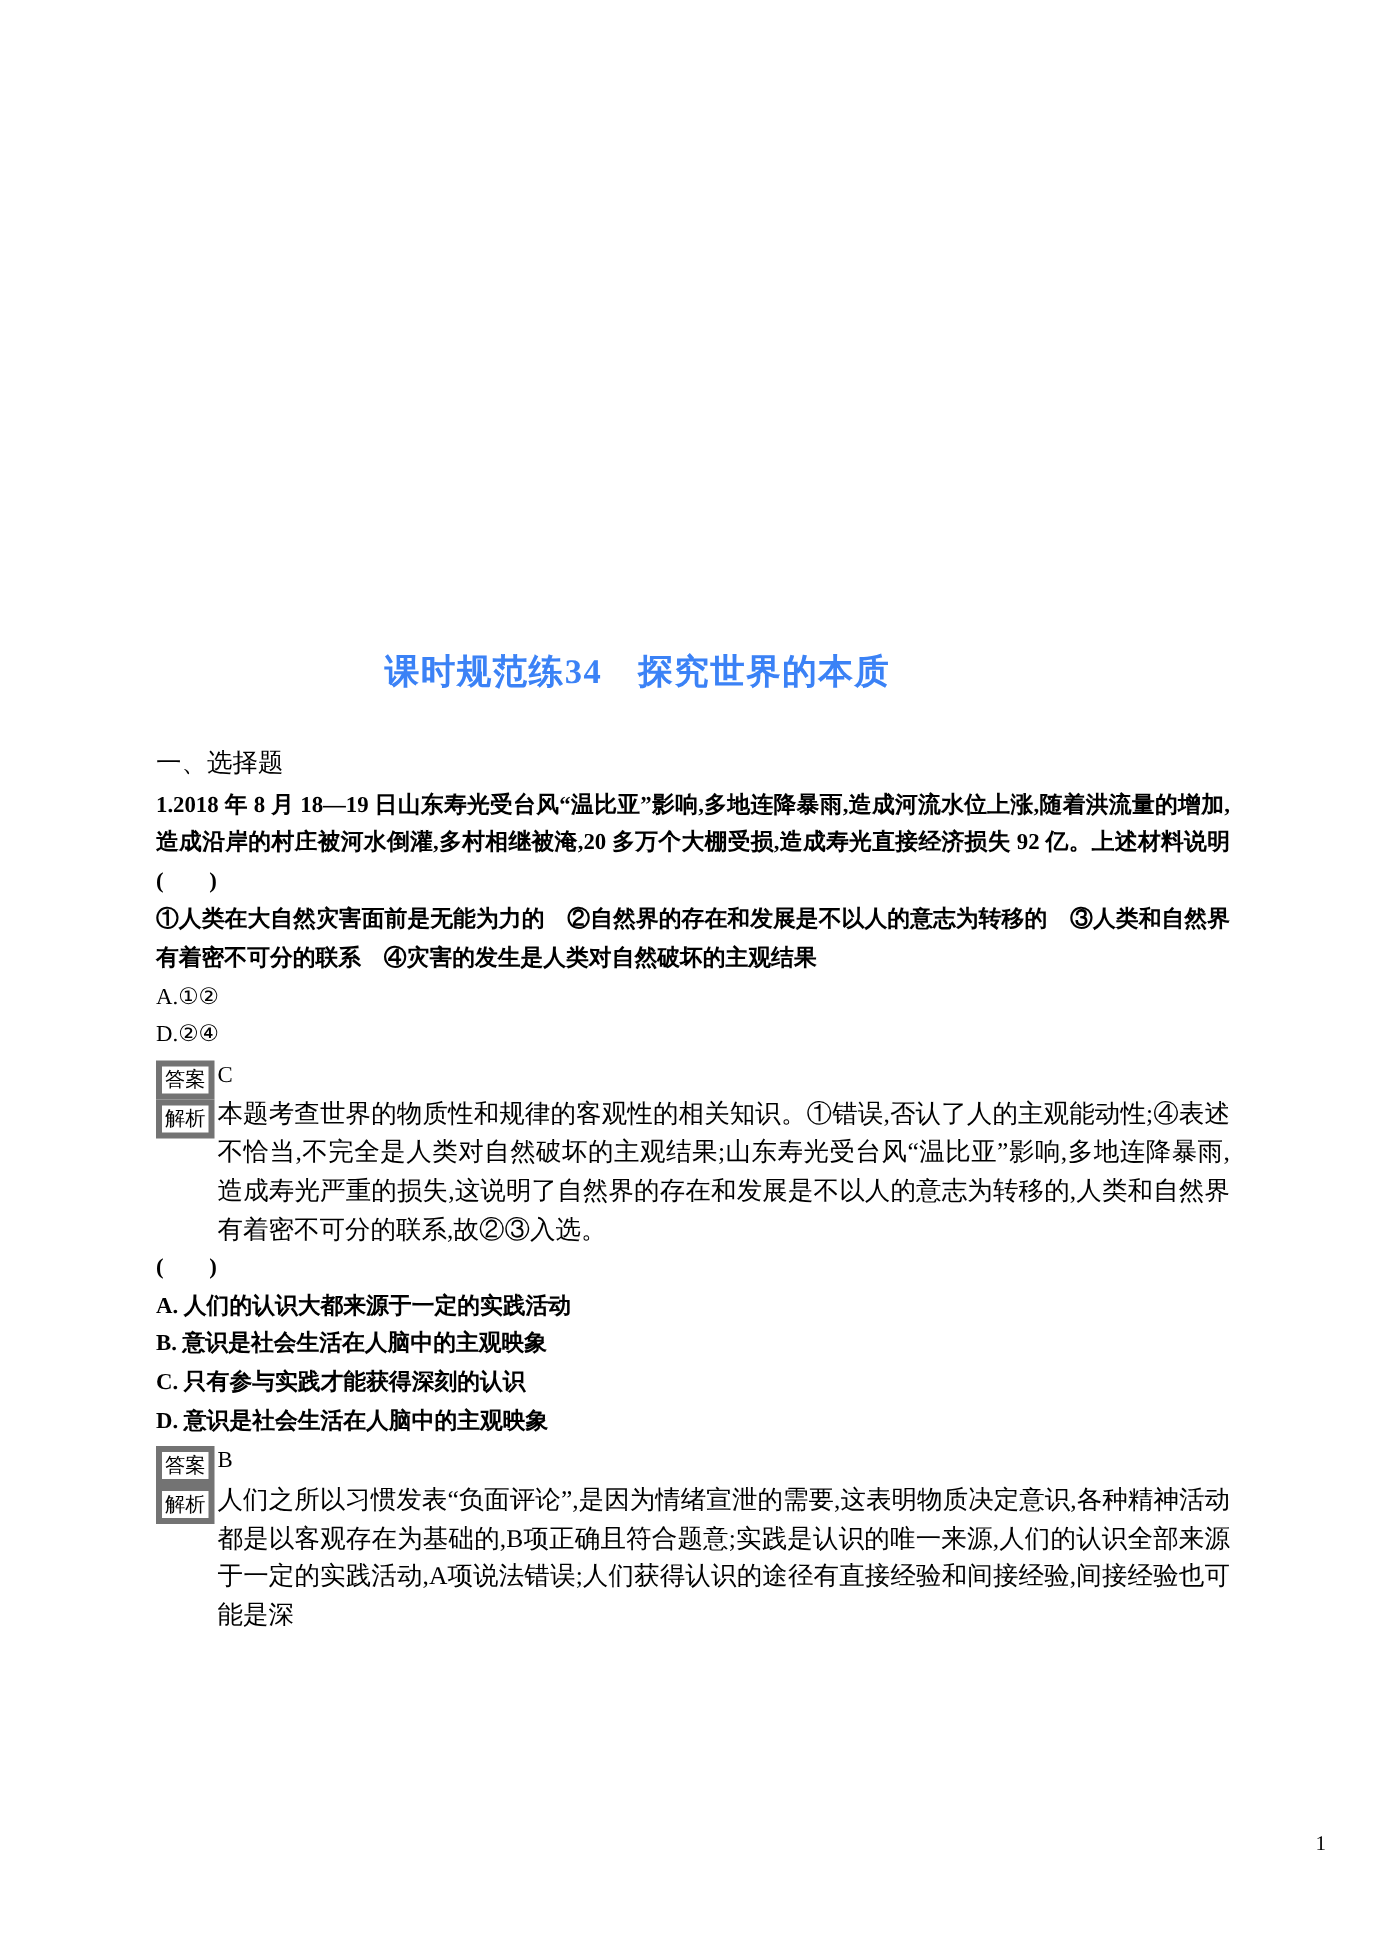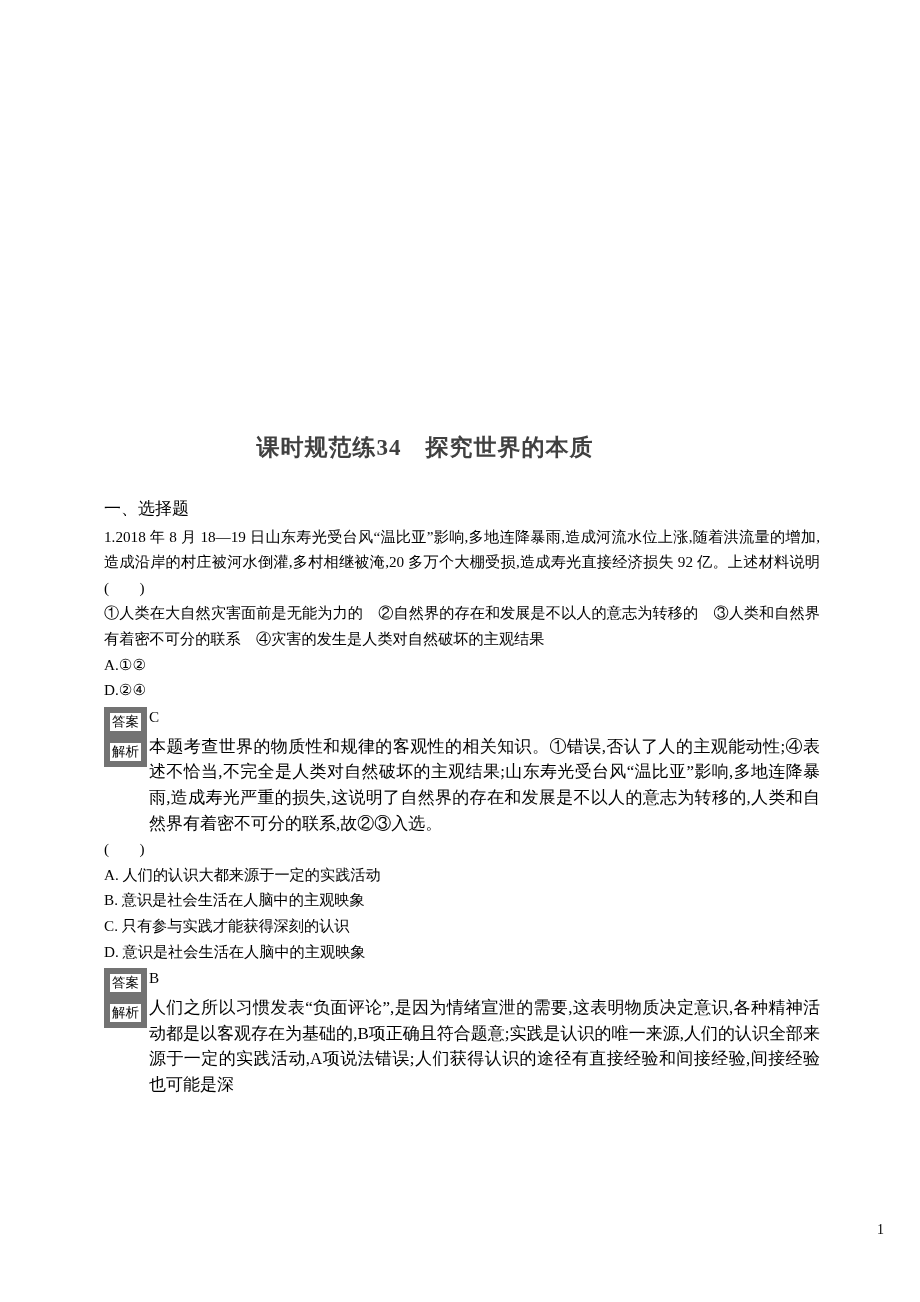--- a/index.html
+++ b/index.html
@@ -24,21 +24,21 @@
   }
   .doc-title {
     position: absolute;
     left: 0;
     top: 432px;
     width: 850px;
     text-align: center;
     font-family: "Liberation Serif", "DejaVu Serif", serif;
     font-weight: bold;
     font-size: 23px;
-    color: #404040;
+    color: #3b82f6;
     letter-spacing: 1px;
   }
   .content {
     position: absolute;
     left: 104px;
     top: 496px;
     width: 716px;
     font-size: 15.2px;
     line-height: 25.6px;
     text-align: justify;
@@ -47,39 +47,40 @@
     font-size: 17px;
     line-height: 25.6px;
     margin: 0 0 2px 0;
   }
   p {
     margin: 0;
     padding: 0;
   }
   .q-body {
     text-indent: 0;
+    font-weight: bold;
   }
   .opt-row {
     display: flex;
     width: 100%;
   }
   .opt-row .opt {
     width: 50%;
   }
   .opt-row .opt.first {
     width: 222px;
   }
   .ans-line {
     display: flex;
     align-items: flex-start;
     margin-top: 1px;
   }
   .boxlabel {
     display: inline-block;
-    border: 6px solid #737373;
+    border: 4px solid #737373;
     padding: 0px 2px 1px 2px;
     font-size: 13.5px;
     line-height: 17px;
     margin-right: 2px;
     white-space: nowrap;
     position: relative;
     top: 3px;
   }
   .ans-text {
     font-size: 15.2px;

